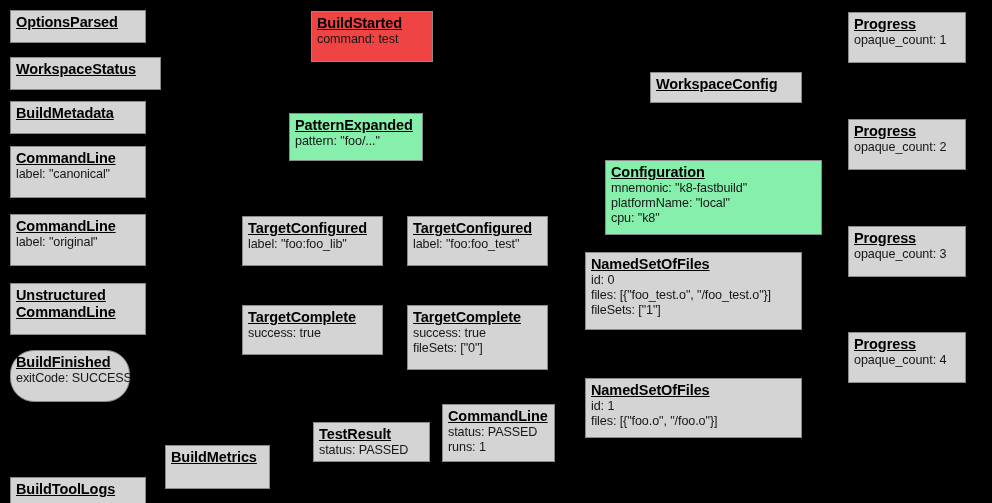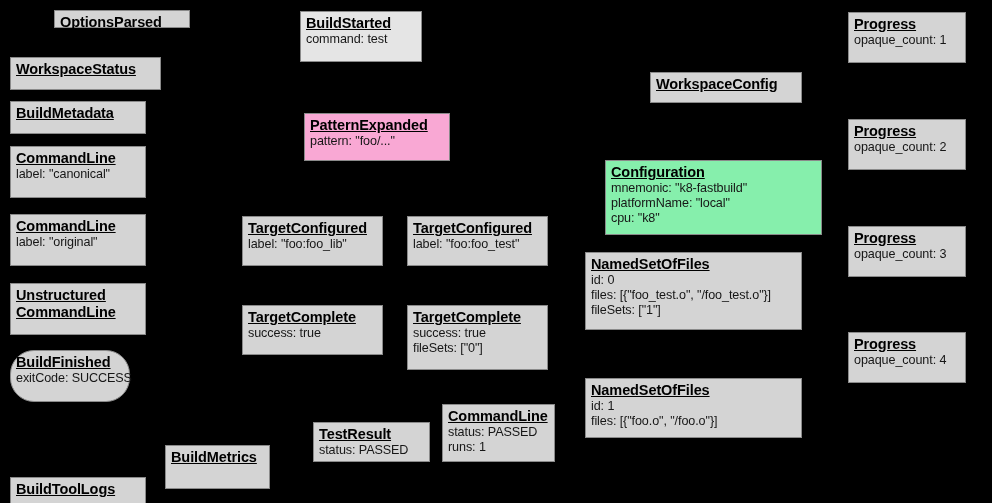--- a/index.html
+++ b/index.html
@@ -42,21 +42,21 @@
     font-size: 12.6px;
     color: #161616;
     white-space: pre;
     letter-spacing: -0.1px;
   }
 </style>
 </head>
 <body>
 
 <div id="canvas" style="width: 992px; height: 503px; background: rgb(0, 0, 0);">
-    <div class="node" style="left: 10px; top: 10px; width: 136px; height: 18px; background: rgb(212, 212, 212); border-color: rgb(138, 138, 138); margin-left: 44px;">
+    <div class="node" style="left: 10px; top: 10px; width: 136px; height: 33px; background: rgb(212, 212, 212); border-color: rgb(138, 138, 138);">
       <span class="node-title">OptionsParsed</span>
       <span class="node-attrs"></span>
     </div>
     <div class="node" style="left: 10px; top: 57px; width: 151px; height: 33px; background: rgb(212, 212, 212); border-color: rgb(138, 138, 138);">
       <span class="node-title">WorkspaceStatus</span>
       <span class="node-attrs"></span>
     </div>
     <div class="node" style="left: 10px; top: 101px; width: 136px; height: 33px; background: rgb(212, 212, 212); border-color: rgb(138, 138, 138);">
       <span class="node-title">BuildMetadata</span>
       <span class="node-attrs"></span>
@@ -85,27 +85,27 @@
       </span>
     </div>
     <div class="node" style="left: 10px; top: 445px; width: 136px; height: 32px; background: rgb(212, 212, 212); border-color: rgb(138, 138, 138); margin-top: 32px;">
       <span class="node-title">BuildToolLogs</span>
       <span class="node-attrs"></span>
     </div>
     <div class="node" style="left: 165px; top: 445px; width: 105px; height: 44px; background: rgb(212, 212, 212); border-color: rgb(138, 138, 138);">
       <span class="node-title">BuildMetrics</span>
       <span class="node-attrs"></span>
     </div>
-    <div class="node" style="left: 300px; top: 11px; width: 122px; height: 51px; background: #e5e5e5; border-color: rgb(138, 138, 138);">
+    <div class="node" style="left: 311px; top: 11px; width: 122px; height: 51px; background: #ef4444; border-color: rgb(138, 138, 138);">
       <span class="node-title">BuildStarted</span>
       <span class="node-attrs">
         <span class="node-attr">command: test</span>
       </span>
     </div>
-    <div class="node" style="left: 304px; top: 113px; width: 146px; height: 48px; background: #f9a8d4; border-color: rgb(138, 138, 138);">
+    <div class="node" style="left: 289px; top: 113px; width: 134px; height: 48px; background: #86efac; border-color: rgb(138, 138, 138);">
       <span class="node-title">PatternExpanded</span>
       <span class="node-attrs">
         <span class="node-attr">pattern: "foo/..."</span>
       </span>
     </div>
     <div class="node" style="left: 242px; top: 216px; width: 141px; height: 50px; background: rgb(212, 212, 212); border-color: rgb(138, 138, 138);">
       <span class="node-title">TargetConfigured</span>
       <span class="node-attrs">
         <span class="node-attr">label: "foo:foo_lib"</span>
       </span>

